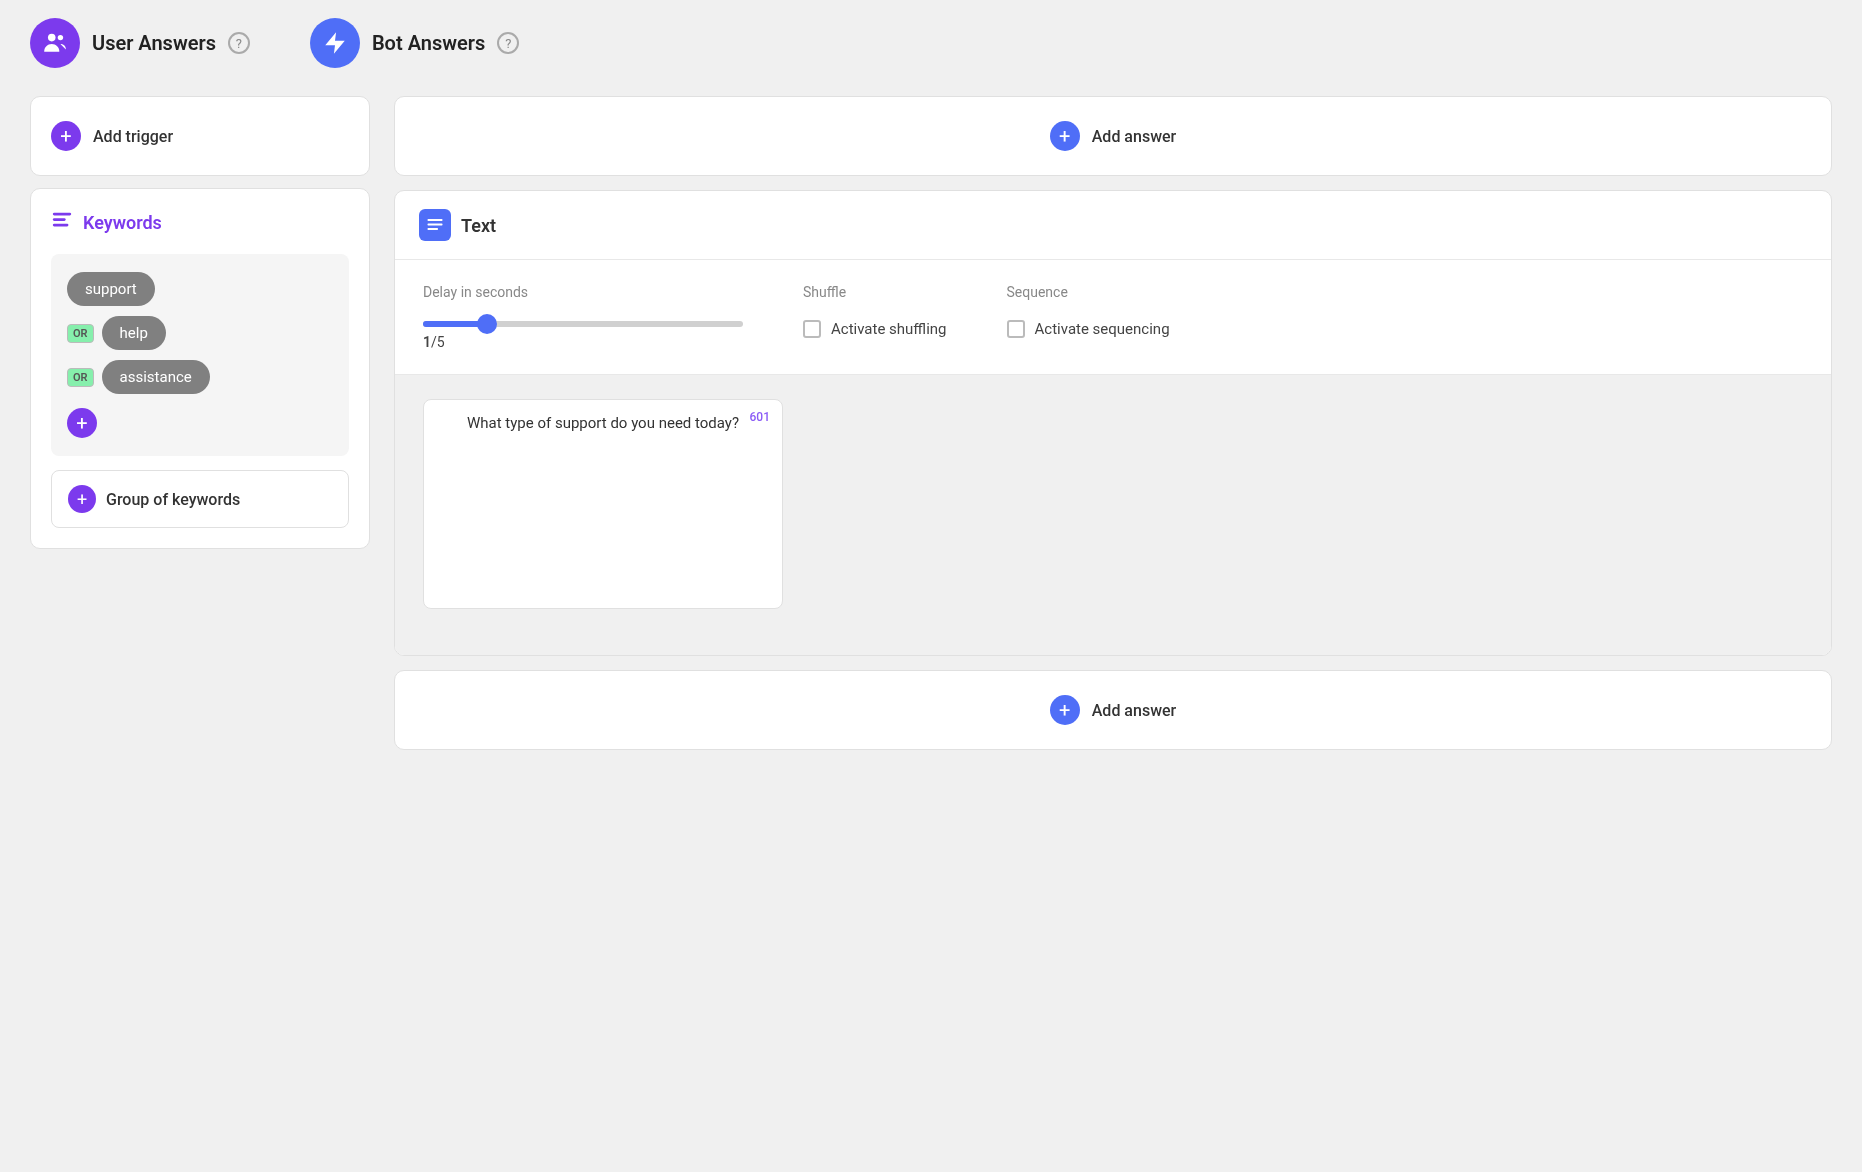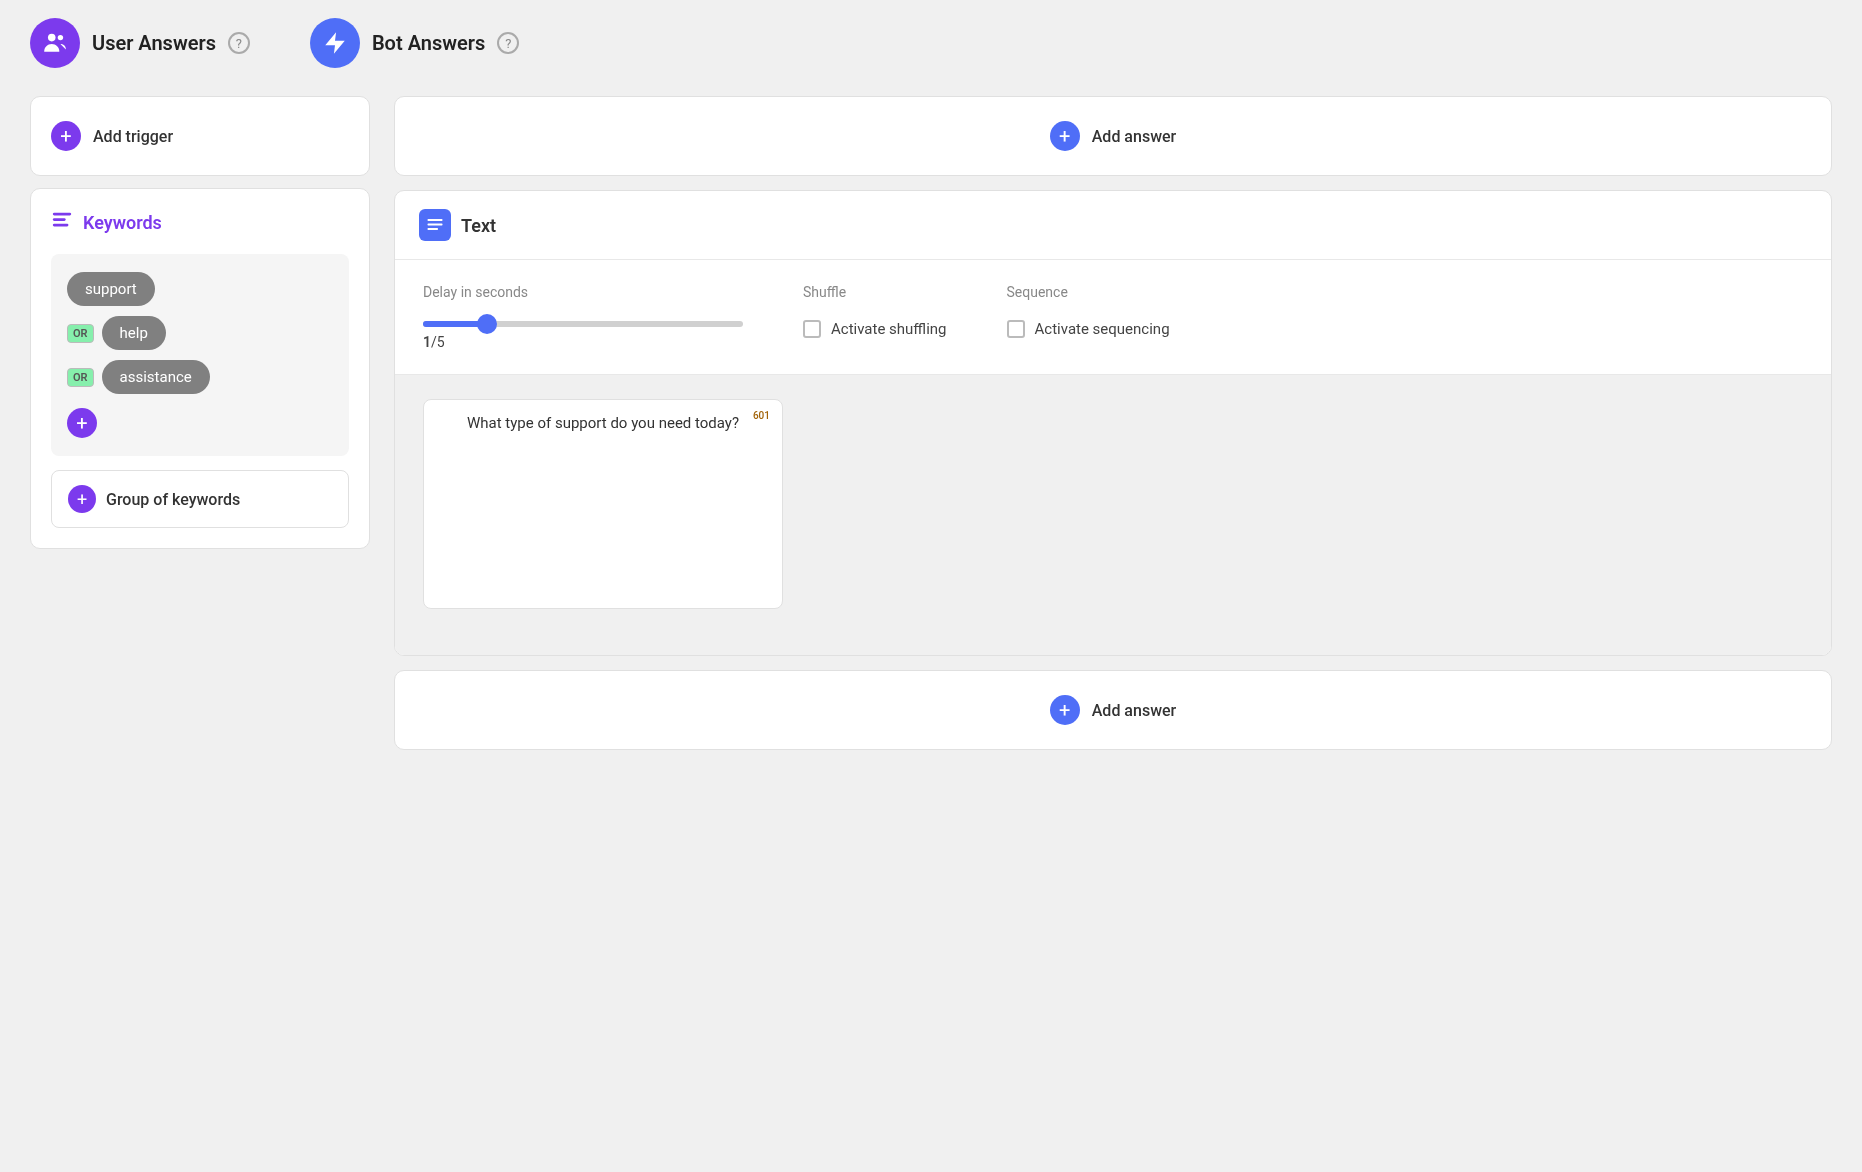--- a/index.html
+++ b/index.html
@@ -387,22 +387,22 @@
       width: 360px;
       min-height: 210px;
       position: relative;
       padding: 14px 14px 30px 14px;
     }
 
     .char-count {
       position: absolute;
       top: 10px;
       right: 12px;
-      font-size: 10px;
-      color: #a16207;
+      font-size: 12px;
+      color: #8b5cf6;
       font-weight: 500;
     }
 
     .text-textarea-wrapper textarea {
       width: 100%;
       height: 160px;
       border: none;
       outline: none;
       font-size: 15px;
       color: #333;

